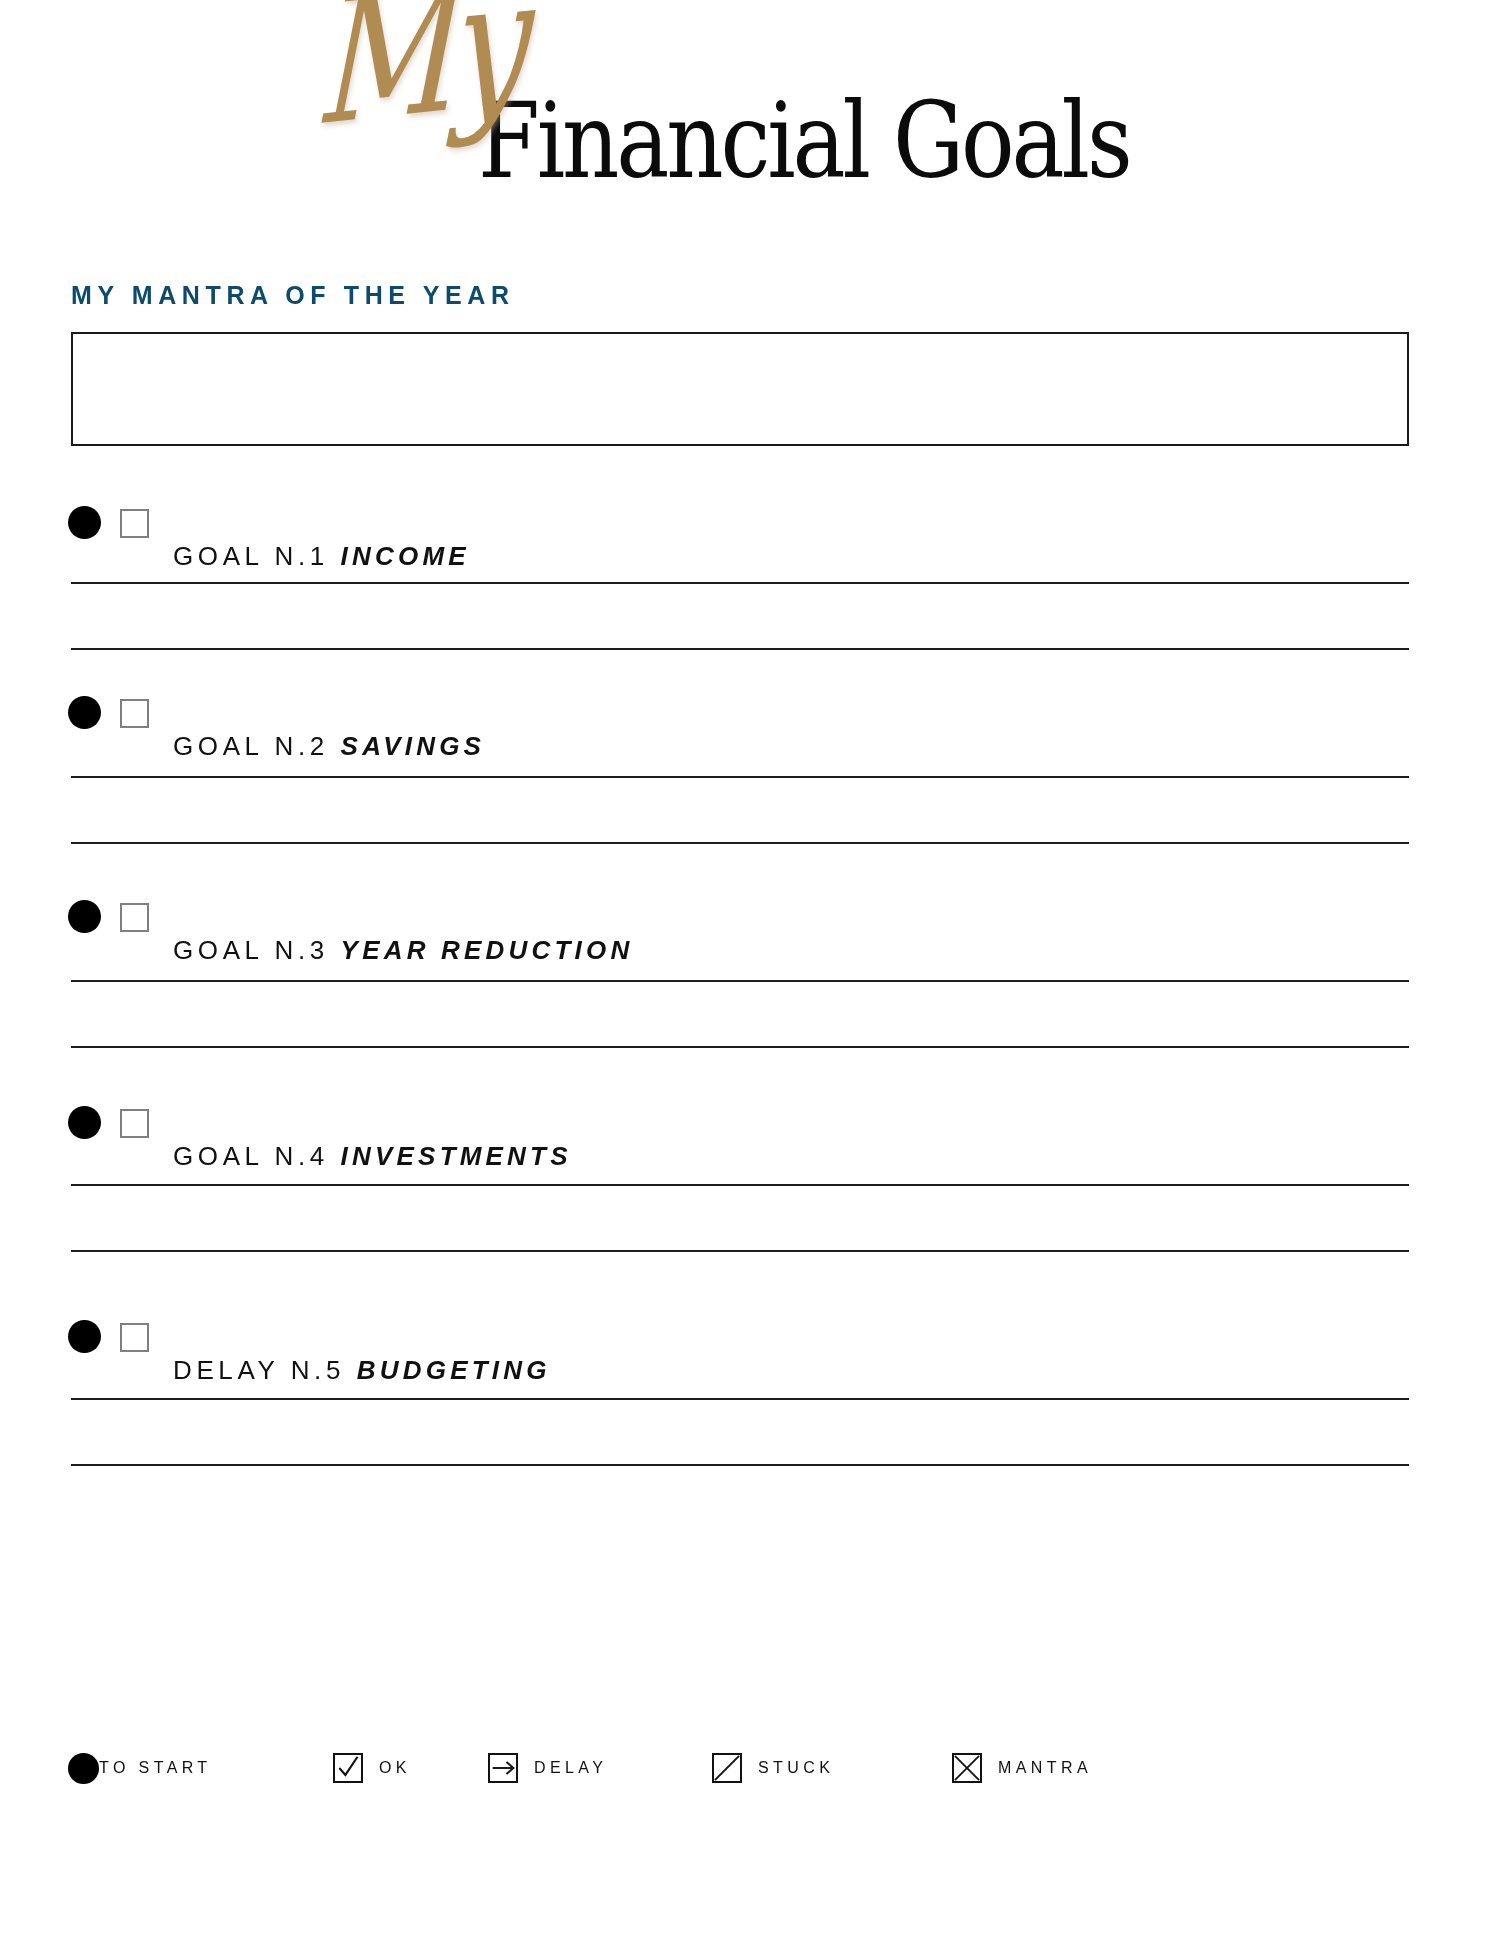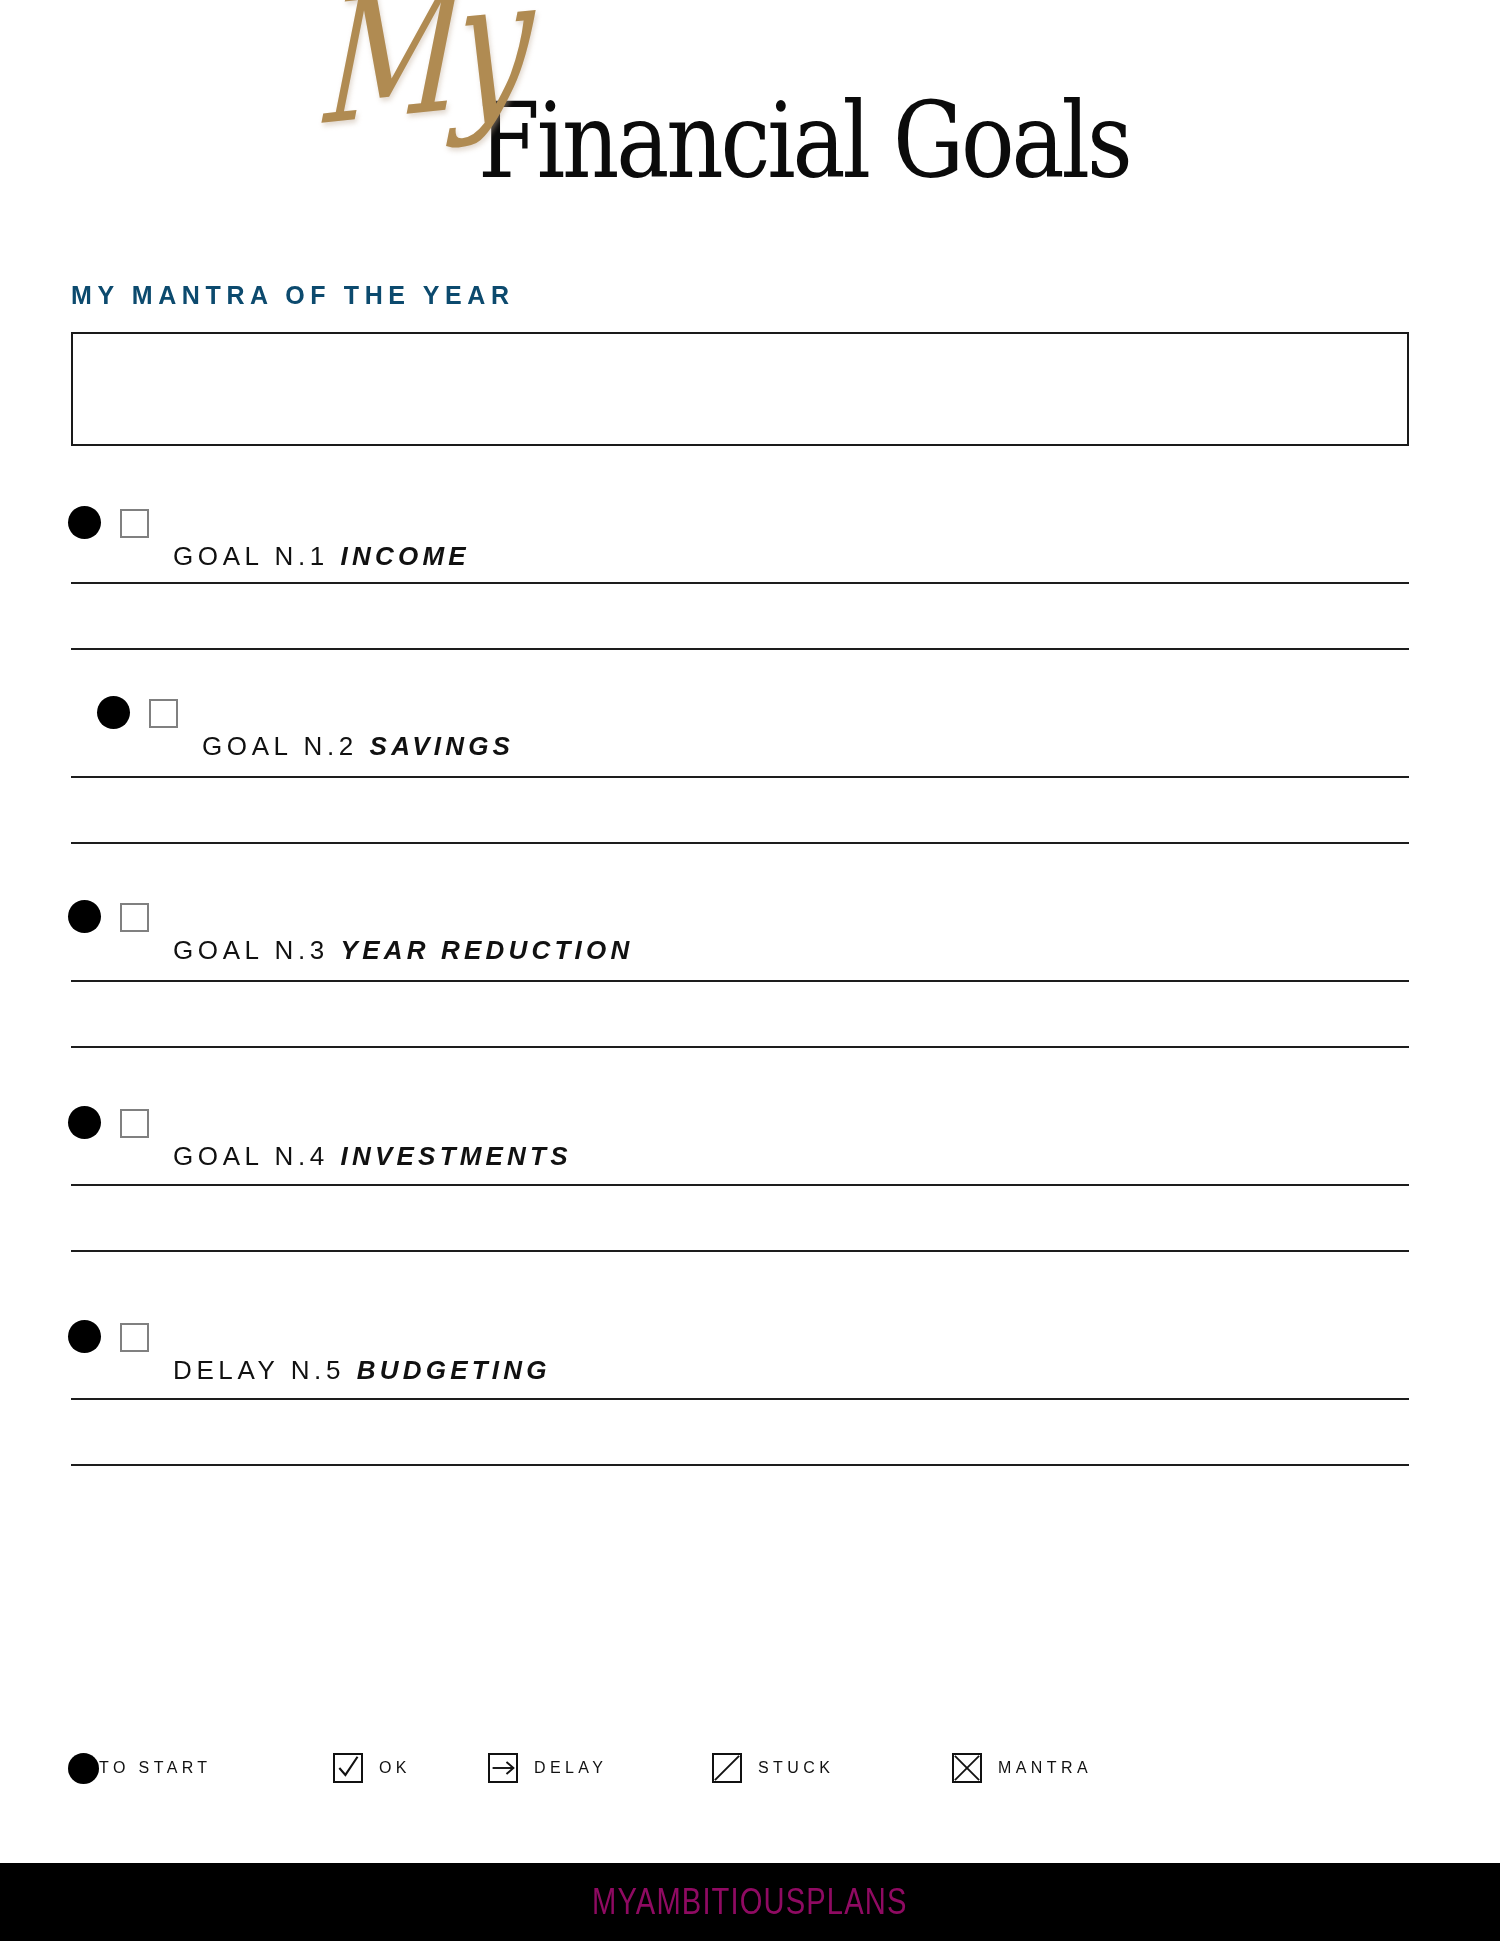--- a/index.html
+++ b/index.html
@@ -242,21 +242,21 @@
   <div id="goals-host">
       <div class="goal" style="top: 500px;">
         <div class="goal-head">
           <span class="goal-dot"></span>
           <span class="goal-check"></span>
           <span class="goal-title"><span>GOAL N.1</span> <span class="cat">INCOME</span></span>
         </div>
         <div class="goal-line" style="top: 82px;"></div>
         <div class="goal-line" style="top: 148px;"></div>
       </div>
-      <div class="goal" style="top: 690px; padding-left: 29px;">
+      <div class="goal" style="top: 690px;">
         <div class="goal-head">
           <span class="goal-dot"></span>
           <span class="goal-check"></span>
           <span class="goal-title"><span>GOAL N.2</span> <span class="cat">SAVINGS</span></span>
         </div>
         <div class="goal-line" style="top: 86px;"></div>
         <div class="goal-line" style="top: 152px;"></div>
       </div>
       <div class="goal" style="top: 894px;">
         <div class="goal-head">
@@ -327,17 +327,14 @@
         <svg viewBox="0 0 30 30">
           <path d="M1 1 L29 29" fill="none" stroke="#111" stroke-width="2.1"></path>
           <path d="M29 1 L1 29" fill="none" stroke="#111" stroke-width="2.1"></path>
         </svg>
       </span>
       <span class="legend-label">MANTRA</span>
     </div>
 
   </div>
 
-  <div class="footer">
-    <span class="footer-text">MYAMBITIOUSPLANS</span>
-  </div>
 
 </div>
 
 </body></html>

